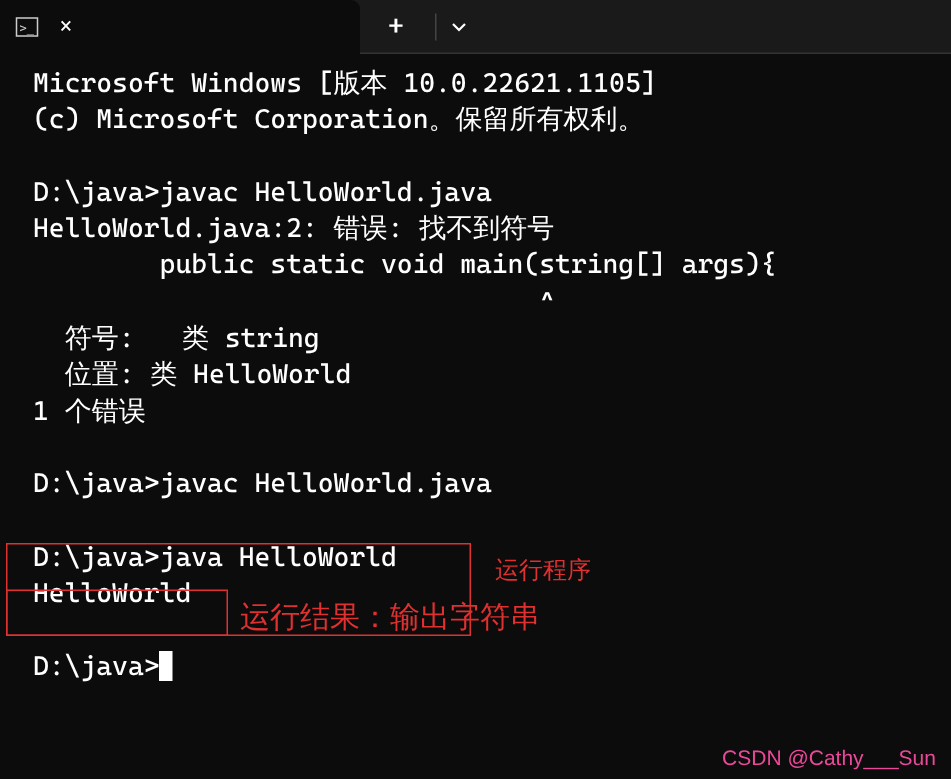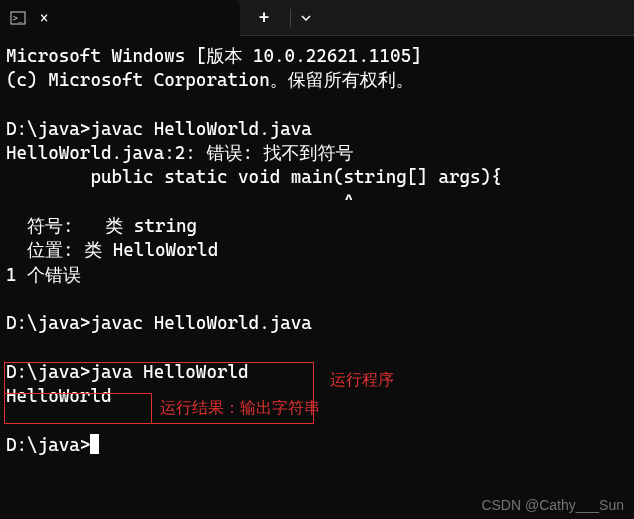--- a/index.html
+++ b/index.html
@@ -73,21 +73,21 @@
     .dropdown {
       color: #ffffff;
       width: 30px;
       height: 36px;
       display: flex;
       align-items: center;
       justify-content: center;
       cursor: pointer;
     }
     .terminal {
-      padding: 8px 6px;
+      padding: 8px 22px;
       font-size: 18px;
       line-height: 1.35;
       color: #ffffff;
       white-space: pre;
       position: relative;
     }
     .cursor {
       display: inline-block;
       width: 9px;
       height: 20px;
@@ -119,28 +119,28 @@
       top: 370px;
       color: #e03030;
       font-size: 16px;
       font-family: Liberation Sans, sans-serif;
     }
     .annotation-text2 {
       position: absolute;
       left: 160px;
       top: 398px;
       color: #e03030;
-      font-size: 16px;
+      font-size: 20px;
       font-family: "Microsoft YaHei", sans-serif;
     }
     .watermark {
       position: absolute;
       right: 10px;
       bottom: 6px;
-      color: #737373;
+      color: #ec4899;
       font-size: 14px;
       font-family: sans-serif;
       margin-top: 29px;
     }
   </style>
 </head>
 <body>
 
 <div class="titlebar">
   <div class="tab">

